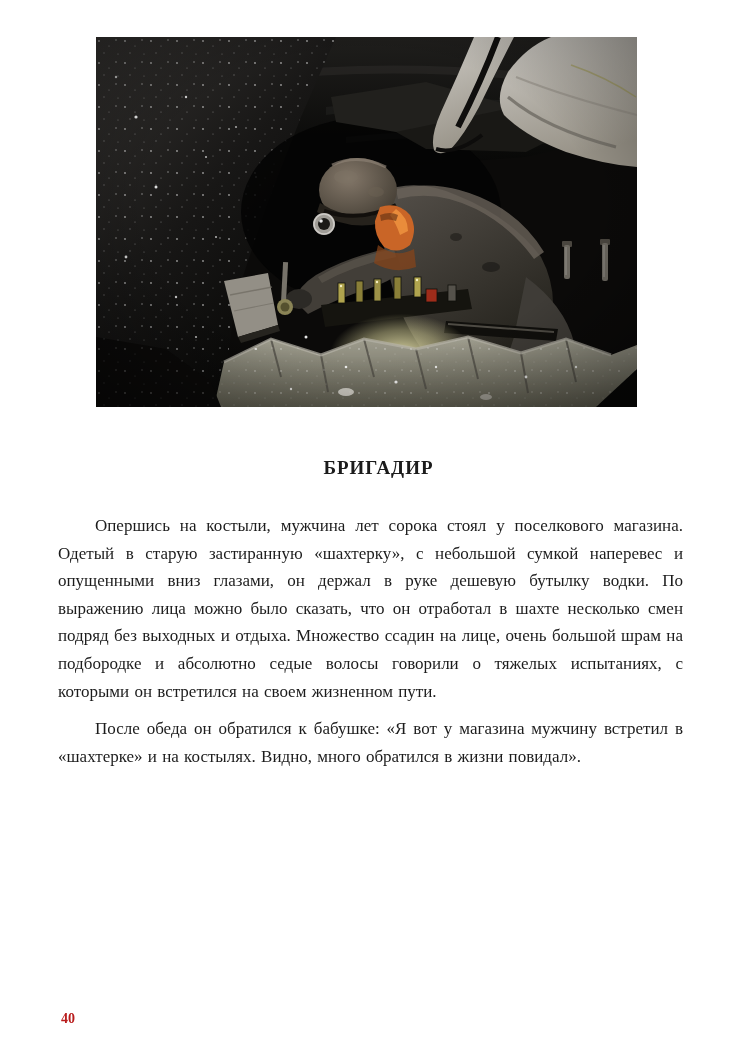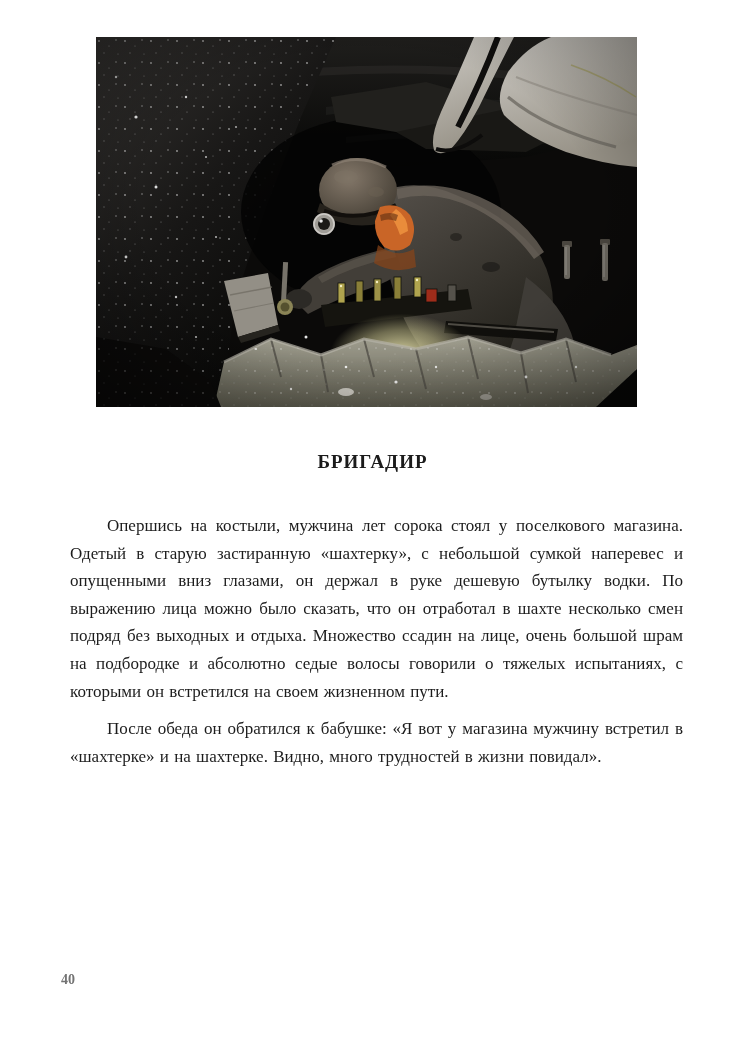--- a/index.html
+++ b/index.html
@@ -14,34 +14,34 @@
     position: absolute; inset: 0;
     background: #ffffff;
   }
   .photo {
     position: absolute; left: 96px; top: 37px;
     width: 541px; height: 370px; margin: 0;
   }
   .photo svg { display: block; width: 541px; height: 370px; }
   .title {
     position: absolute; left: 58px; top: 449px; width: 625px;
-    margin: 2px; text-align: center;
+    margin: 8px; text-align: center;
     font-size: 19px; font-weight: bold; letter-spacing: 1px;
     color: #1b1b1b;
   }
   .body-text {
     position: absolute; left: 58px; top: 512px; width: 625px;
     font-size: 17px; line-height: 27.6px;
     text-align: justify; color: #1c1c1c;
     word-spacing: 1px;
   }
-  .body-text p { margin: 0 0 10px 12px; text-indent: 37px; }
+  .body-text p { margin: 0 0 10px 0; text-indent: 37px; }
   .page-number {
-    position: absolute; left: 61px; top: 972px;
-    font-size: 14px; font-weight: bold; color: #737373;
+    position: absolute; left: 61px; top: 1011px;
+    font-size: 14px; font-weight: bold; color: #b91c1c;
   }
 </style>
 </head>
 <body>
 
 <div class="page">
 
   <figure class="photo">
     <svg viewBox="0 0 541 370" xmlns="http://www.w3.org/2000/svg">
       <defs>
@@ -215,18 +215,18 @@
       <ellipse cx="390" cy="360" rx="6" ry="3" fill="#c9c7bf" opacity="0.6"></ellipse>
 
       <rect width="541" height="370" fill="url(#gVign)"></rect>
     </svg>
   </figure>
 
   <h1 class="title">БРИГАДИР</h1>
 
   <div class="body-text">
     <p>Опершись на костыли, мужчина лет сорока стоял у поселкового магазина. Одетый в старую застиранную «шахтерку», с небольшой сумкой наперевес и опущенными вниз глазами, он держал в руке дешевую бутылку водки. По выражению лица можно было сказать, что он отработал в шахте несколько смен подряд без выходных и отдыха. Множество ссадин на лице, очень большой шрам на подбородке и абсолютно седые волосы говорили о тяжелых испытаниях, с которыми он встретился на своем жизненном пути.</p>
-    <p>После обеда он обратился к бабушке: «Я вот у магазина мужчину встретил в «шахтерке» и на шахтерке. Видно, много трудностей в жизни повидал».</p>
+    <p>После обеда он обратился к бабушке: «Я вот у магазина мужчину встретил в «шахтерке» и на костылях. Видно, много обратился в жизни повидал».</p>
   </div>
 
   <div class="page-number">40</div>
 
 </div>
 
 </body></html>

